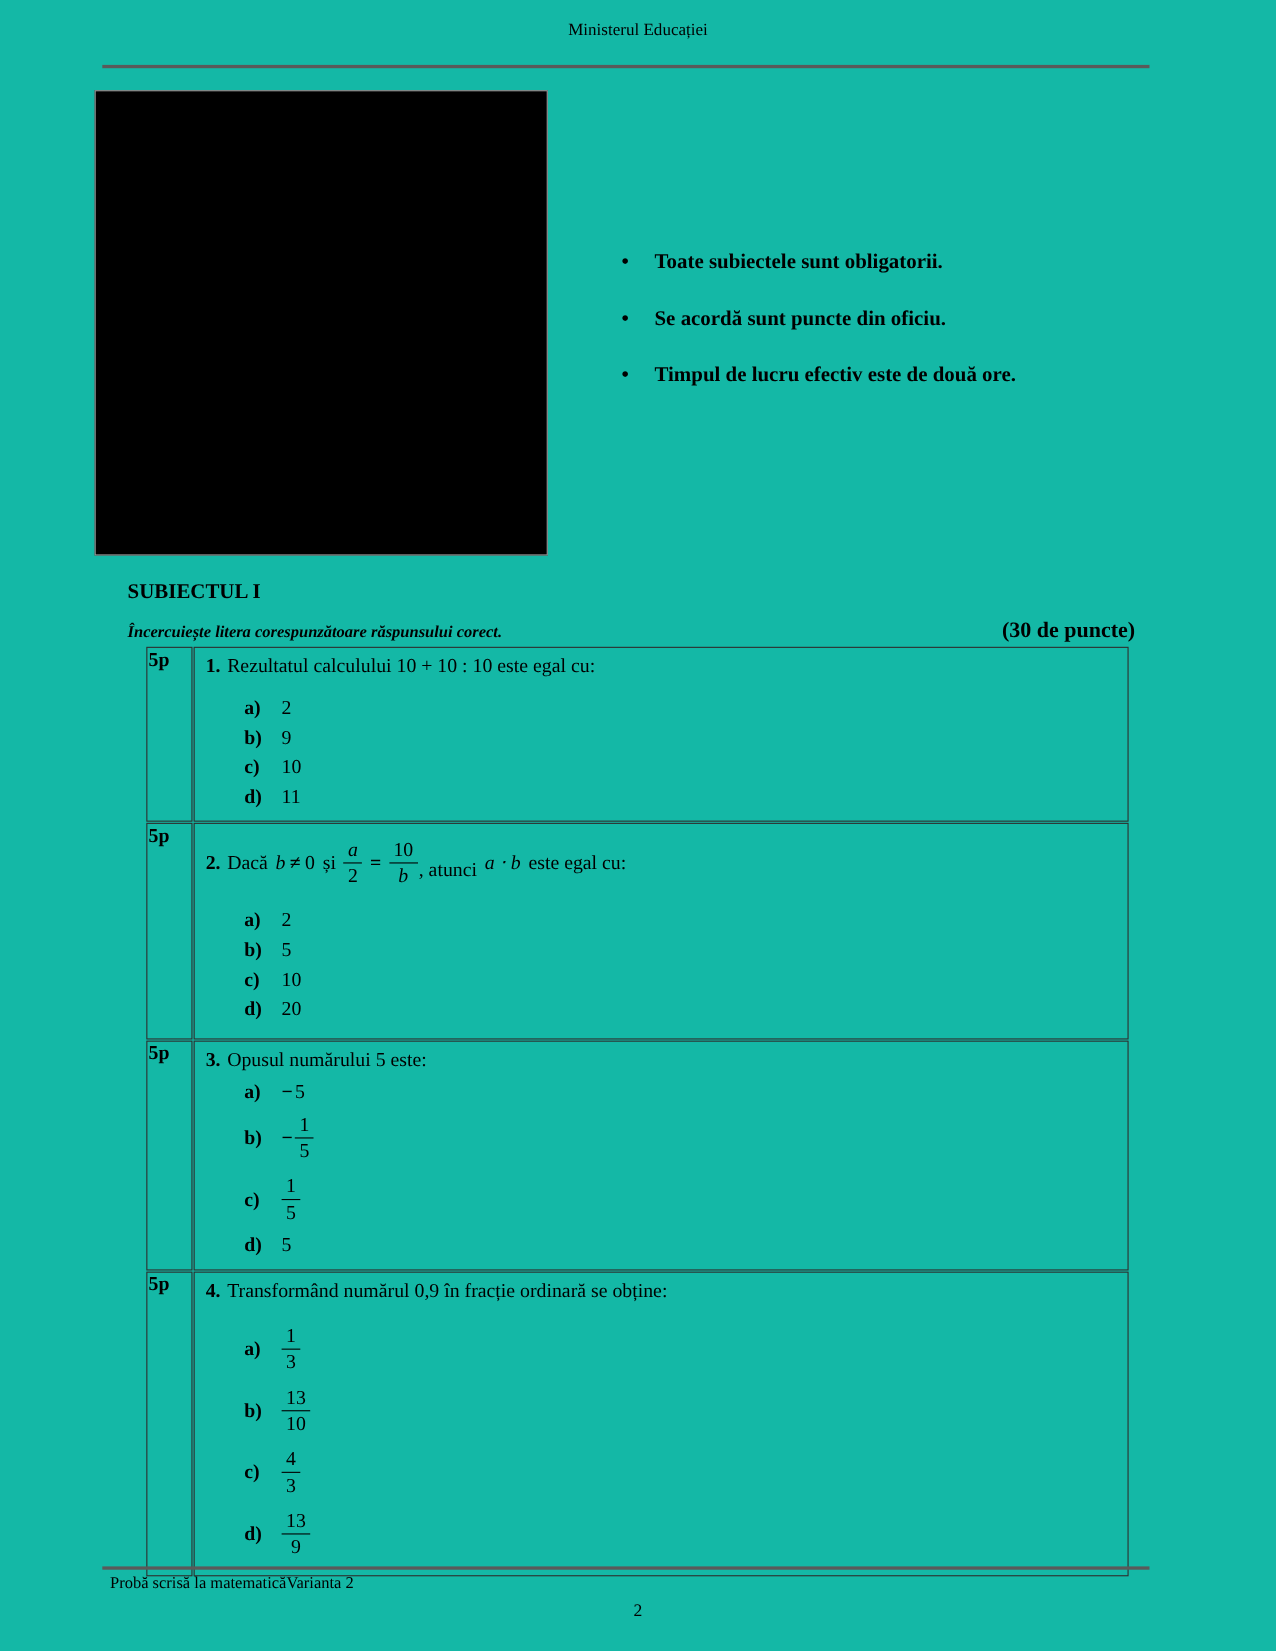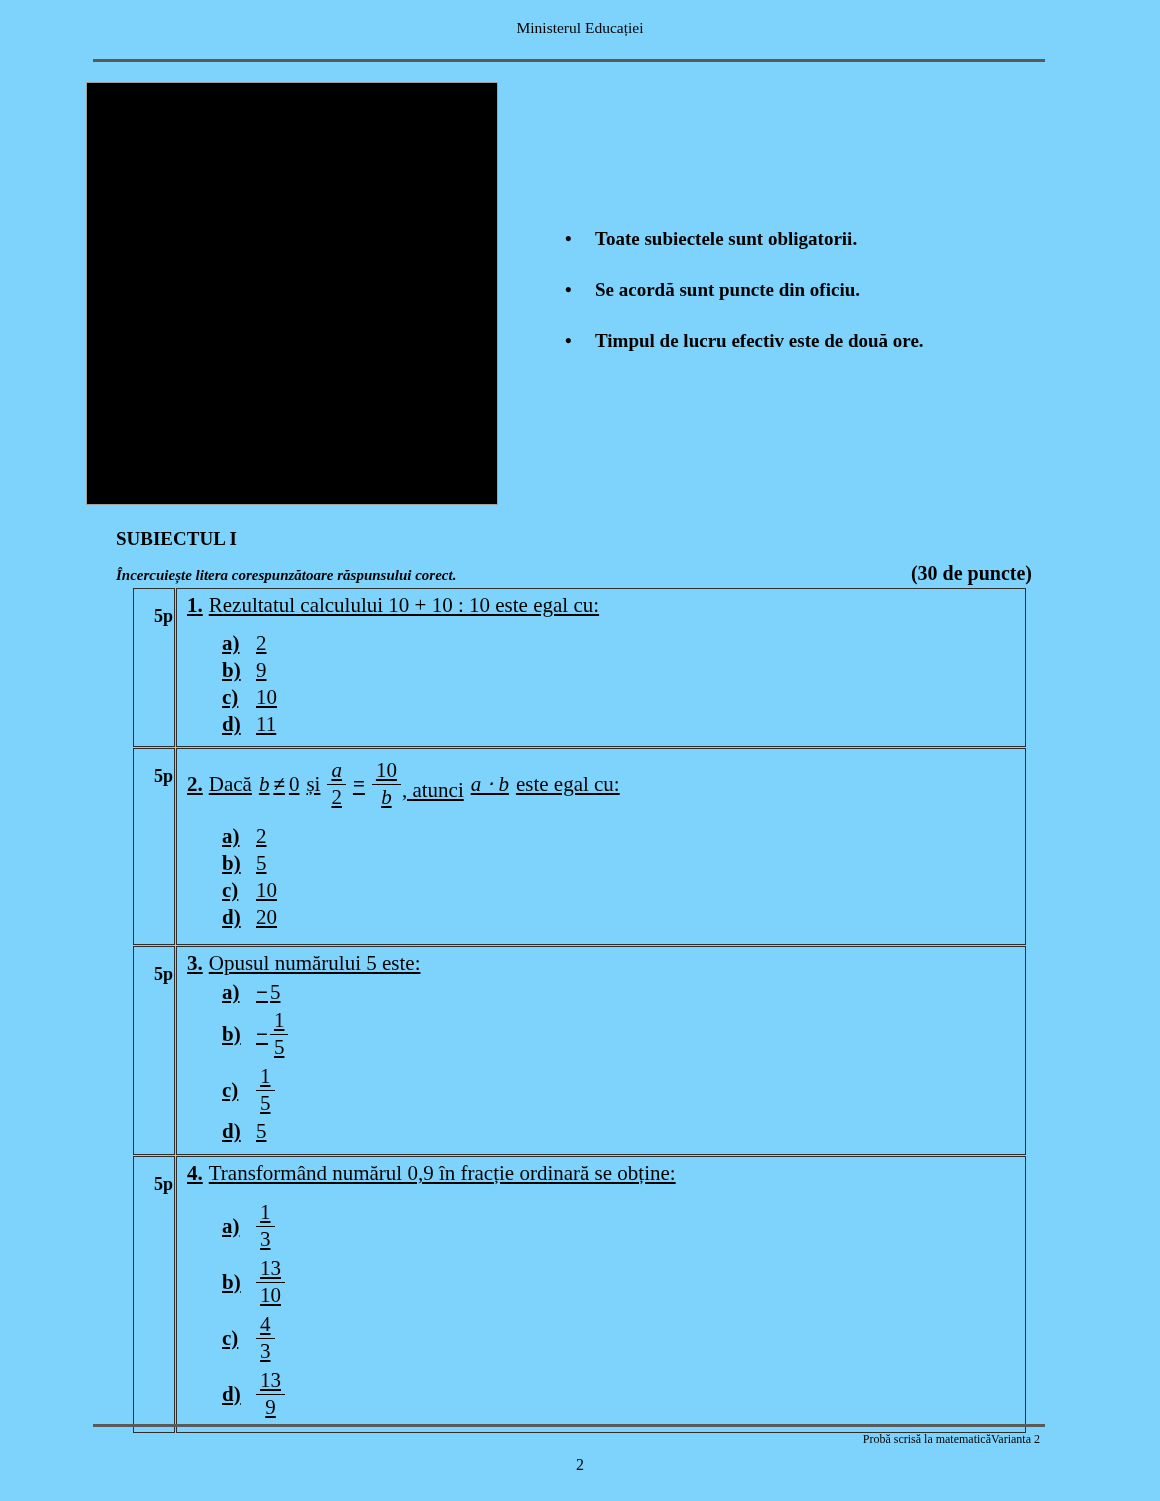--- a/index.html
+++ b/index.html
@@ -1,20 +1,20 @@
 <!DOCTYPE html>
 <html><head>
 <meta charset="utf-8">
 <style>
   html, body { margin: 0; padding: 0; background: #e8e8e8; }
   .page {
     position: relative;
     width: 1160px;
     height: 1501px;
-    background: #7dd3fc;
+    background: #14b8a6;
     font-family: "Liberation Serif", serif;
     color: #000;
     overflow: hidden;
   }
 
   
   .header { position: absolute; top: 17px; left: 0; right: 0; text-align: center; font-size: 15.5px; line-height: 21px; }
   .header-rule { position: absolute; top: 59px; left: 93px; width: 952px; height: 0; border-top: 3px solid #5a5a5a; }
 
   
@@ -27,22 +27,22 @@
 
   
   .section-title { position: absolute; left: 116px; top: 528px; font-weight: bold; font-size: 19px; }
   .instruction-row { position: absolute; left: 116px; top: 562px; width: 916px; display: flex; justify-content: space-between; align-items: baseline; }
   .instruction { font-weight: bold; font-style: italic; font-size: 15px; }
   .points-total { font-weight: bold; font-size: 20px; }
 
   
   .qtable { position: absolute; left: 132px; top: 587px; width: 895px; border-collapse: separate; border-spacing: 1px; }
   .qtable td { border: 1px solid #2e2e2e; vertical-align: top; }
-  td.pts { width: 38px; text-align: right; font-weight: bold; font-size: 18px; padding-top: 17px; }
-  td.qcell { padding: 4px 10px 8px 10px; font-size: 21px; text-decoration: underline; }
+  td.pts { width: 38px; text-align: left; font-weight: bold; font-size: 18px; padding-top: 0; }
+  td.qcell { padding: 4px 10px 8px 10px; font-size: 18px; }
   .r1 .qcell { height: 138px; }
   .r2 .qcell { height: 183px; }
   .r3 .qcell { height: 195px; }
   .r4 .qcell { height: 263px; }
 
   .qstem { line-height: 24px; }
   .qnum { font-weight: bold; margin-right: 6px; }
   .q2-stem { display: flex; align-items: center; gap: 7px; min-height: 62px; line-height: 22px; flex-wrap: wrap; }
   .q2-stem .tight { margin-left: -6px; margin-top: 11px; }
   .rel { font-weight: bold; }
@@ -55,21 +55,21 @@
   .opt.tall { min-height: 56px; }
   .opt-label { font-weight: bold; width: 34px; flex: 0 0 34px; }
 
   .frac { display: inline-block; text-align: center; line-height: 1.12; vertical-align: middle; }
   .frac .fnum { display: block; padding: 0 4px 1px 4px; }
   .frac .fden { display: block; border-top: 1.5px solid #000; padding: 1px 4px 0 4px; }
   i { font-style: italic; }
 
   
   .footer-rule { position: absolute; left: 93px; top: 1424px; width: 952px; height: 0; border-top: 3px solid #5a5a5a; }
-  .footer-row { position: absolute; left: 100px; top: 1432px; width: 940px; display: flex; justify-content: flex-end; font-size: 12px; }
+  .footer-row { position: absolute; left: 100px; top: 1432px; width: 940px; display: flex; justify-content: flex-start; font-size: 15px; }
   .page-num { position: absolute; left: 0; right: 0; top: 1456px; text-align: center; font-size: 16px; }
 </style>
 </head>
 <body>
 
 <div class="page">
 
   <div class="header">
     <div>Ministerul Educației</div>
   </div>

